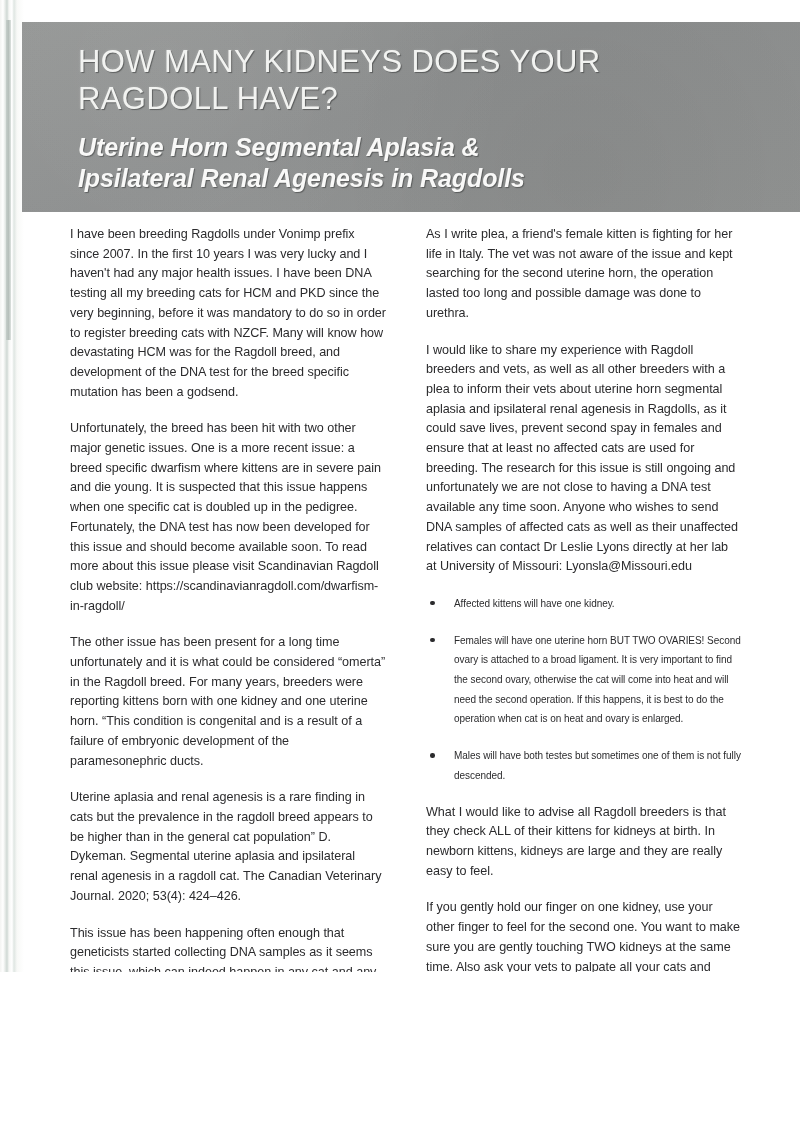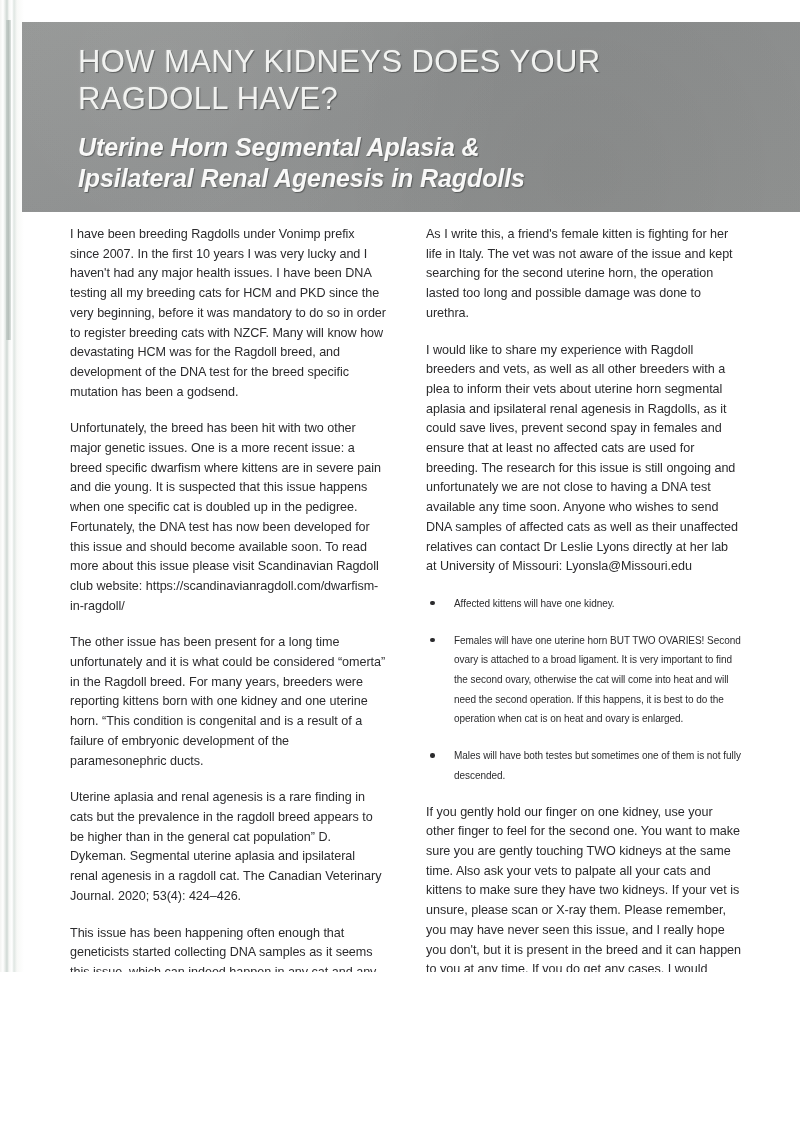--- a/index.html
+++ b/index.html
@@ -209,38 +209,39 @@
 
     <div class="col">
       <p class="body-para">I have been breeding Ragdolls under Vonimp prefix since 2007. In the first 10 years I was very lucky and I haven't had any major health issues. I have been DNA testing all my breeding cats for HCM and PKD since the very beginning, before it was mandatory to do so in order to register breeding cats with NZCF. Many will know how devastating HCM was for the Ragdoll breed, and development of the DNA test for the breed specific mutation has been  a godsend.</p>
       <p class="body-para">Unfortunately, the breed has been hit with two other major genetic issues. One is a more recent issue: a breed specific dwarfism where kittens are in severe pain and die young. It is suspected that this issue happens when one specific cat is doubled up in the pedigree. Fortunately, the DNA test has now been developed for this issue and should become available soon. To read more about this issue please visit Scandinavian Ragdoll club website: https://scandinavianragdoll.com/dwarfism-in-ragdoll/</p>
       <p class="body-para">The other issue has been present for a long time unfortunately and it is what could be considered “omerta” in the Ragdoll breed. For many years, breeders were reporting kittens born with one kidney and one uterine horn. “This condition is congenital and is a result of a failure of embryonic development of the paramesonephric ducts.</p>
       <p class="body-para">Uterine aplasia and renal agenesis is a rare finding in cats but the prevalence in the ragdoll breed appears to be higher than in the general cat population” D. Dykeman. Segmental uterine aplasia and ipsilateral renal agenesis in a ragdoll cat. The Canadian Veterinary Journal. 2020; 53(4): 424–426.</p>
       <p class="body-para">This issue has been happening often enough that geneticists started collecting DNA samples as it seems this issue, which can indeed happen in any cat and any live being, was inherited in Ragdolls. I am not sure if we are seeing more cases today because breeders are more aware of the issue, or because it is present in the most popular lines today. Even though breeders today are more aware that the issue is present in the breed, not many are talking about their experience, or warning about lines that may carry the issue. Ragdoll breed has become one of the most popular breeds in the past years, and the price of kittens, both pet quality and show/breeder quality has increased significantly since I started breeding. Unfortunately, even affected cats are sometimes sold for breeding.</p>
     </div>
 
     <div class="col">
-      <p class="body-para">As I write this, a friend's female kitten is fighting for her life in Italy. The vet was not aware of the issue and kept searching for the second uterine horn, the operation lasted too long and possible damage was done to urethra.</p>
+      <p class="body-para">As I write plea, a friend's female kitten is fighting for her life in Italy. The vet was not aware of the issue and kept searching for the second uterine horn, the operation lasted too long and possible damage was done to urethra.</p>
       <p class="body-para">I would like to share my experience with Ragdoll breeders and vets, as well as all other breeders with a plea to inform their vets about uterine horn segmental aplasia and ipsilateral renal agenesis in Ragdolls, as it could save lives, prevent second spay in females and ensure that at least no affected cats are used for breeding. The research for this issue is still ongoing and unfortunately we are not close to having a DNA test available any time soon. Anyone who wishes to send DNA samples of affected cats as well as their unaffected relatives can contact Dr Leslie Lyons directly at her lab at University of Missouri: Lyonsla@Missouri.edu</p>
 
       <ul class="bullets">
         <li>
           <span class="dot"></span>
           <span>Affected kittens will have one kidney.</span>
         </li>
         <li>
           <span class="dot"></span>
           <span>Females will have one uterine horn BUT TWO OVARIES! Second ovary is attached to a broad ligament. It is very important to find the second ovary, otherwise the cat will come into heat and will need the second operation. If this happens, it is best to do the operation when cat is on heat and ovary is enlarged.</span>
         </li>
         <li>
           <span class="dot"></span>
           <span>Males will have both testes but sometimes one of them is not fully descended.</span>
         </li>
       </ul>
 
+      <p class="body-para">What I would like to advise all Ragdoll breeders is that they check ALL of their kittens for kidneys at birth. In newborn kittens, kidneys are large and they are really easy to feel.</p>
       <p class="body-para">If you gently hold our finger on one kidney, use your other finger to feel for the second one. You want to make sure you are gently touching TWO kidneys at the same time. Also ask your vets to palpate all your cats and kittens to make sure they have two kidneys. If your vet is unsure, please scan or X-ray them. Please remember, you may have never seen this issue, and I really hope you don't, but it is present in the breed and it can happen to you at any time. If you do get any cases, I would advise to tell new owners to feed them good quality wet food to make sure that one kidney is well hydrated and it is really important that the new owners and their vets are aware the kitten has only one kidney so they can keep monitoring it.</p>
     </div>
 
   </div>
 
   <div class="smudge"></div>
 
   <div class="footer">
     <span class="f-left">Flash Cats</span>
     <span class="f-right">Issue 20/03</span>

